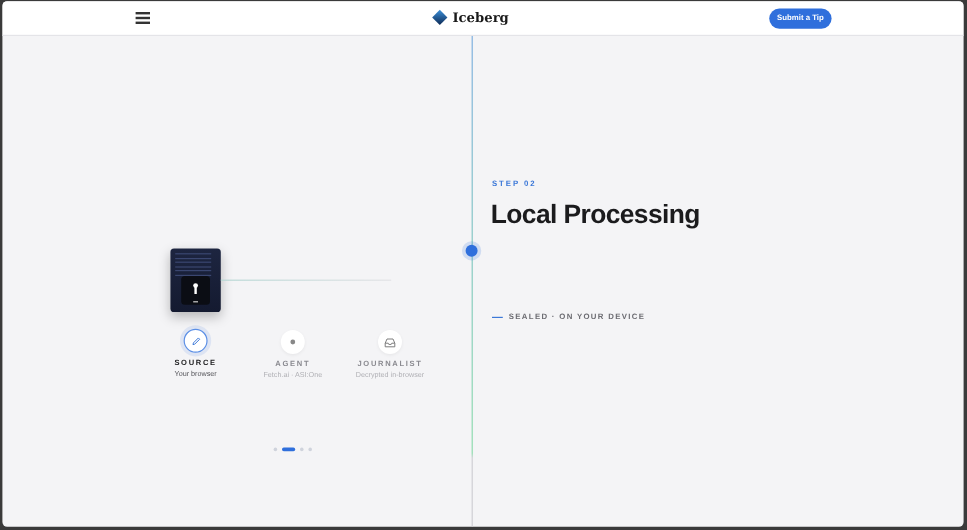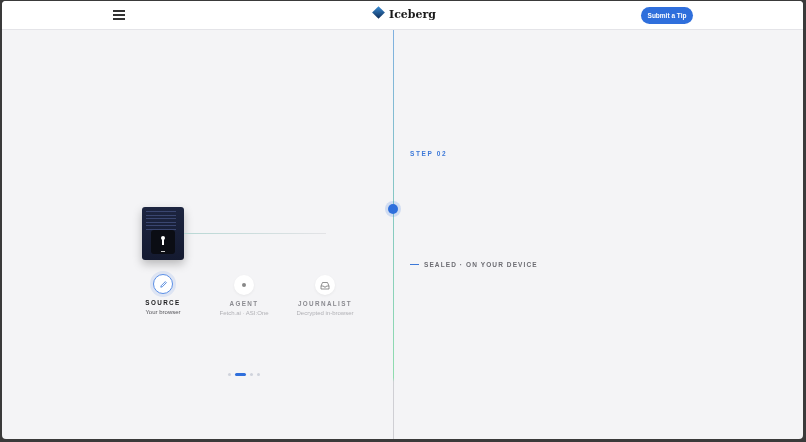--- a/index.html
+++ b/index.html
@@ -1,21 +1,21 @@
 <!DOCTYPE html>
 <html><head>
 <meta charset="utf-8">
 <style>
   html, body { margin:0; padding:0; }
   body { width:806px; height:442px; background:#3a3a3a; font-family:"Liberation Sans", sans-serif; overflow:hidden; }
   .window { position:absolute; left:2px; top:1px; width:801px; height:438px; background:#f4f4f6; border-radius:4px; overflow:hidden; }
   .topbar { position:absolute; left:0; top:0; width:100%; height:28px; background:#ffffff; border-bottom:1px solid #e4e4e8; }
   .hamburger { position:absolute; left:111px; top:9px; width:12px; height:10px; cursor:pointer; }
   .hamburger span { display:block; height:1.6px; background:#333; margin-bottom:2.6px; }
-  .brand { position:absolute; left:372px; top:7px; display:flex; gap:4px; }
+  .brand { position:absolute; left:360px; top:7px; display:flex; align-items:center; gap:4px; }
   .brand-logo { width:9px; height:9px; background:linear-gradient(135deg,#3b8fd8,#0d2a55); transform:rotate(45deg); }
   .brand-text { font-family:"DejaVu Serif", serif; font-weight:bold; font-size:11px; color:#1a1a1a; margin-left:2px; }
   .tip-btn { position:absolute; left:639px; top:6px; width:52px; height:17px; border-radius:9px; background:#2f6fdc; color:#fff; font-size:6.5px; font-weight:bold; border:none; display:flex; align-items:center; justify-content:center; cursor:pointer; }
   .vline { position:absolute; left:391px; top:29px; width:1px; height:409px; background:linear-gradient(#7fb0e0 0%, #86c9c2 45%, #8fdcae 85%, #cfcfd4 86%, #cfcfd4 100%); }
   .vdot { position:absolute; left:386px; top:203px; width:10px; height:10px; border-radius:50%; background:#2f6fdc; box-shadow:0 0 0 3px rgba(47,111,220,0.18); }
   .step-label { position:absolute; left:408px; top:149px; font-size:6.5px; letter-spacing:1.6px; font-weight:bold; color:#3c78d8; }
   .title { position:absolute; left:407px; top:165px; font-size:22px; font-weight:bold; color:#1b1b1d; letter-spacing:-0.5px; }
   .desc { position:absolute; left:408px; top:201px; width:285px; font-size:8.7px; line-height:15.5px; color:#5d5d63; }
   .tagline { position:absolute; left:408px; top:260px; display:flex; align-items:center; gap:5px; font-size:6.5px; letter-spacing:1.1px; font-weight:bold; color:#6c6c72; }
   .tagline .dash { width:9px; height:1px; background:#3c78d8; }
@@ -101,17 +101,18 @@
     <span></span>
     <span class="on"></span>
     <span></span>
     <span></span>
   </div>
 
   <div class="vline"></div>
   <div class="vdot"></div>
 
   <div class="step-label">STEP 02</div>
+  <div class="title">Local Processing</div>
   <div class="tagline">
     <div class="dash"></div>
     <span>SEALED · ON YOUR DEVICE</span>
   </div>
 </div>
 
 </body></html>

